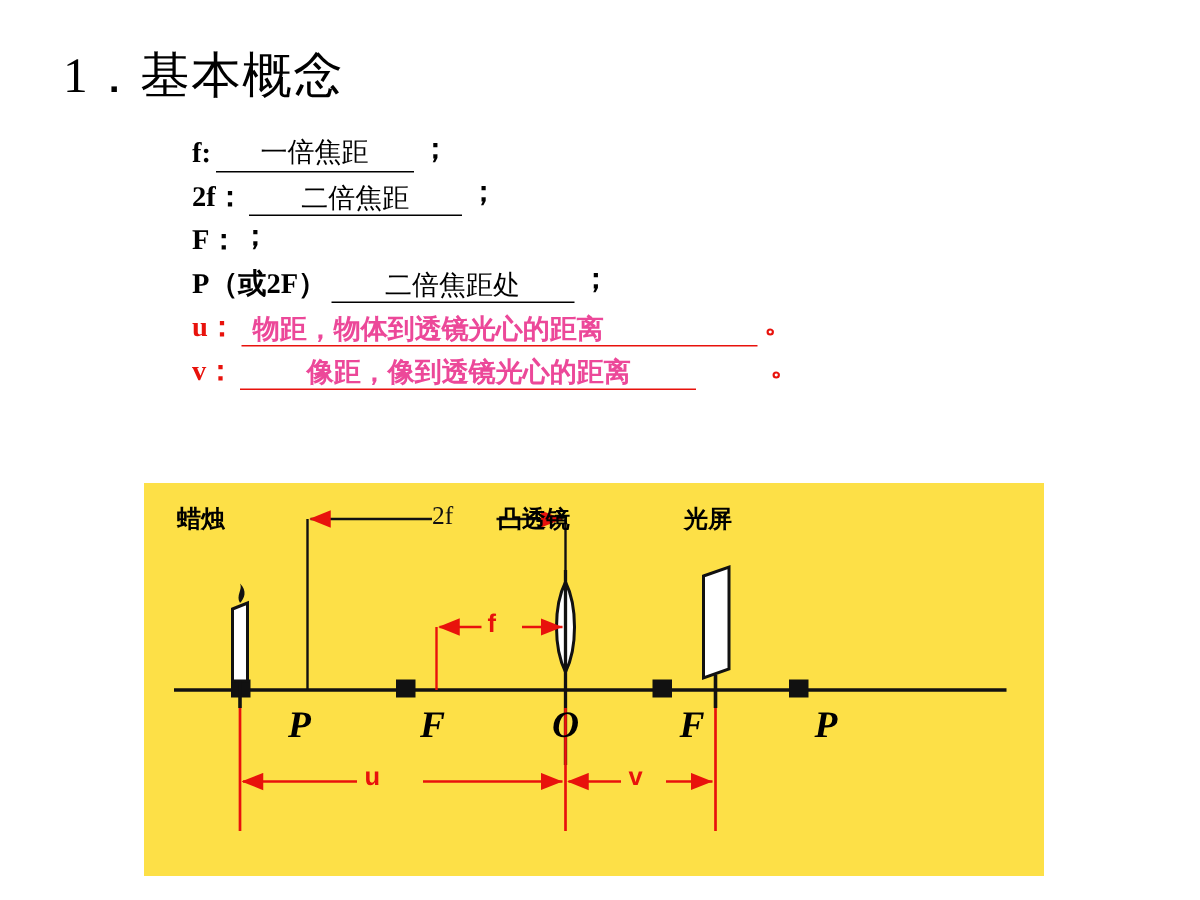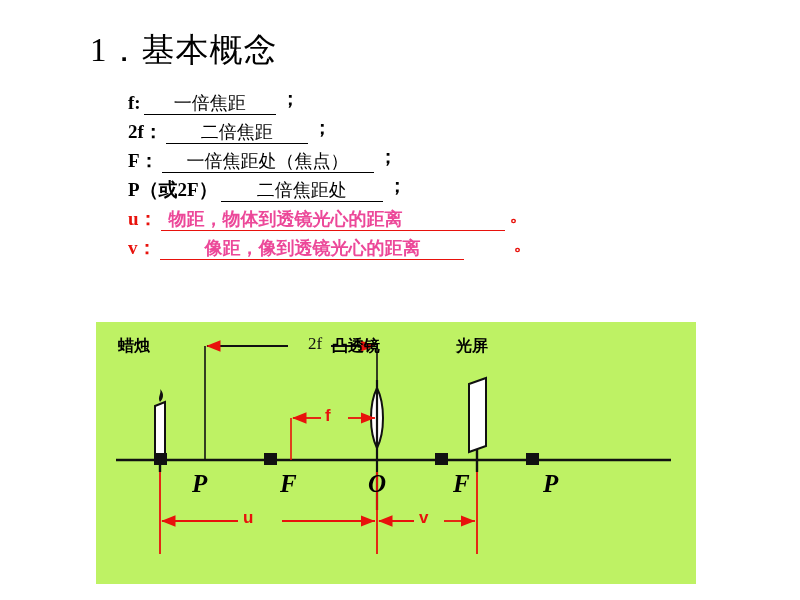--- a/index.html
+++ b/index.html
@@ -18,21 +18,20 @@
 
   
   .title {
     position: absolute;
     left: 42px;
     top: 28px;
     font-size: 33px;
     font-family: "Liberation Serif", serif;
     letter-spacing: 1px;
     white-space: nowrap;
-    margin-left: 48px;
   }
   .title .num {
     font-family: "Liberation Serif", serif;
   }
 
   
   .deflist {
     position: absolute;
     left: 128px;
     top: 86px;
@@ -67,38 +66,38 @@
     padding-left: 2px;
   }
 
   .red .lbl, .red .semi { color: #e8120c; }
   .red .blank {
     color: #ec4899;
     border-bottom: 1.6px solid #e8120c;
     font-weight: bold;
   }
 
-  .w1 { width: 120px; }
+  .w1 { width: 120px; font-family: Liberation Mono, monospace; }
   .w2 { width: 130px; }
   .w3 { width: 200px; }
   .w4 { width: 150px; }
   .w5 { width: 330px; }
   .w6 { width: 290px; }
 
   .u-row .blank, .v-row .blank { text-align: left; padding-left: 8px; }
   .v-row .blank { margin-right: 48px; text-align: center; }
 
   
   .figure {
     position: absolute;
     left: 96px;
     top: 322px;
     width: 600px;
     height: 262px;
-    background: #bef264;
+    background: #fde047;
   }
 
   .fig-label {
     position: absolute;
     font-family: "Liberation Sans", sans-serif;
     font-weight: bold;
     font-size: 16px;
     color: #000;
     white-space: nowrap;
   }
@@ -145,21 +144,20 @@
   </div>
 
   <div class="defrow">
     <span class="lbl">2f：</span>
     <span class="blank w2">二倍焦距</span>
     <span class="semi">；</span>
   </div>
 
   <div class="defrow">
     <span class="lbl">F：</span>
-    <span class="blank w3">一倍焦距处（焦点）</span>
     <span class="semi">；</span>
   </div>
 
   <div class="defrow">
     <span class="lbl">P（或2F）</span>
     <span class="blank w4">二倍焦距处</span>
     <span class="semi">；</span>
   </div>
 
   <div class="defrow red u-row">
@@ -235,21 +233,21 @@
       <line x1="381" y1="150" x2="381" y2="232" stroke="#e8120c" stroke-width="1.8"></line>
       <line x1="283" y1="199" x2="318" y2="199" stroke="#e8120c" stroke-width="1.8" marker-start="url(#arrRedStart)"></line>
       <line x1="348" y1="199" x2="379" y2="199" stroke="#e8120c" stroke-width="1.8" marker-end="url(#arrRed)"></line>
     </g>
   </svg>
 
   <span class="fig-label" style="left:22px; top:14px;">蜡烛</span>
   <span class="fig-label" style="left:236px; top:14px;">凸透镜</span>
   <span class="fig-label" style="left:360px; top:14px;">光屏</span>
 
-  <span class="blk-txt" style="left:212px; top:12px;">2f</span>
+  <span class="blk-txt" style="left:192px; top:12px;">2f</span>
   <span class="red-txt" style="left:229px; top:84px;">f</span>
   <span class="red-txt" style="left:147px; top:186px;">u</span>
   <span class="red-txt" style="left:323px; top:186px;">v</span>
 
   <span class="fig-italic" style="left:96px; top:148px;">P</span>
   <span class="fig-italic" style="left:184px; top:148px;">F</span>
   <span class="fig-italic" style="left:272px; top:148px;">O</span>
   <span class="fig-italic" style="left:357px; top:148px;">F</span>
   <span class="fig-italic" style="left:447px; top:148px;">P</span>
 

